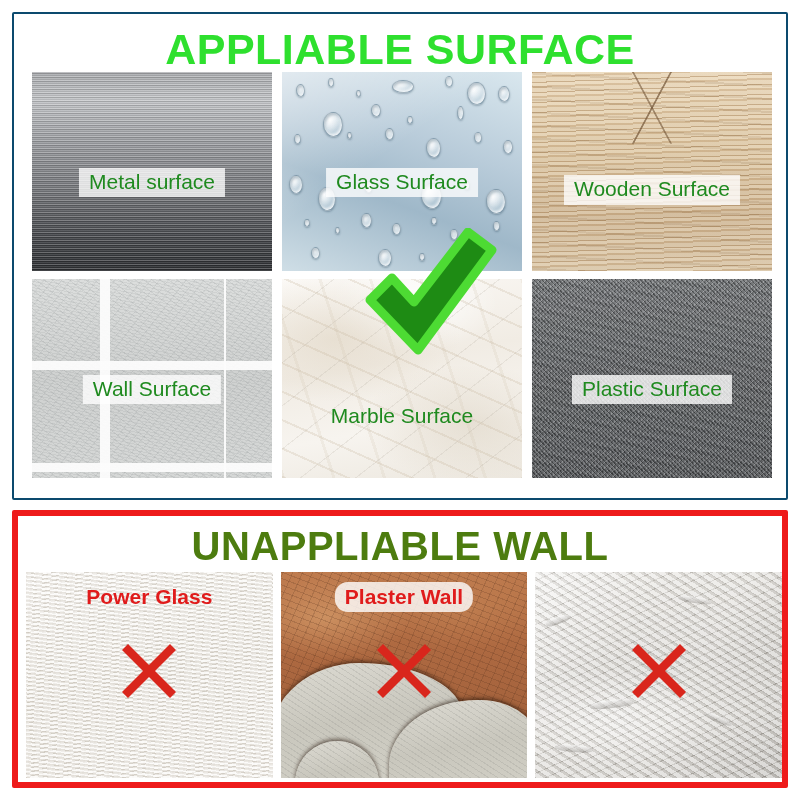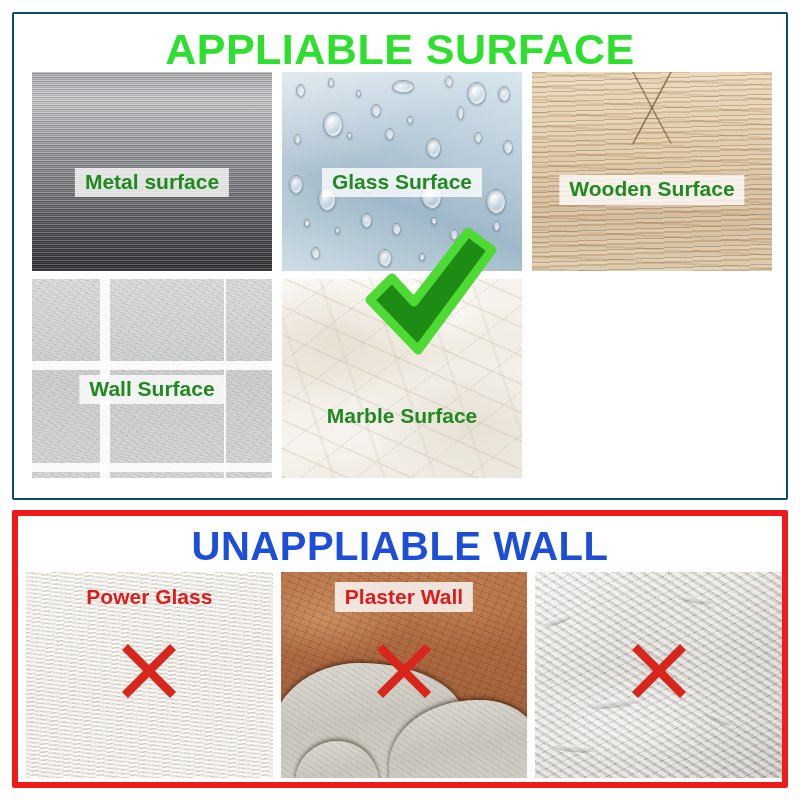--- a/index.html
+++ b/index.html
@@ -65,21 +65,21 @@
   .tile {
     position: relative;
     overflow: hidden;
   }
 
   .tile-label {
     position: absolute;
     left: 50%;
     transform: translateX(-50%);
     white-space: nowrap;
-    font-weight: bold;
+    font-weight: normal;
     font-size: 21px;
     color: #1f8a1f;
     background: rgba(255,255,255,0.78);
     padding: 2px 10px 3px 10px;
     line-height: 1.18;
     z-index: 4;
   }
   .tile-label.nobg { background: transparent; }
 
   
@@ -224,21 +224,21 @@
     left: 12px;
     top: 510px;
     width: 776px;
     height: 278px;
     border: 6px solid #ee1b1b;
     background: #ffffff;
     border-radius: 2px;
   }
 
   .title-unappliable {
-    color: #1d4ed8;
+    color: #4d7c0f;
     font-size: 40px;
     padding-top: 10px;
     padding-bottom: 4px;
   }
 
   .wall-grid {
     position: absolute;
     left: 8px;
     top: 56px;
     width: 756px;
@@ -259,21 +259,21 @@
     top: 10px;
     transform: translateX(-50%);
     white-space: nowrap;
     font-weight: bold;
     font-size: 21px;
     color: #e01b1b;
     line-height: 1.2;
     padding: 2px 10px 3px 10px;
     z-index: 4;
   }
-  .wall-label.band { background: rgba(255,255,255,0.80); }
+  .wall-label.band { background: rgba(255,255,255,0.80); border-radius: 13px; }
 
   .x-mark {
     position: absolute;
     left: 50%;
     top: 48%;
     transform: translate(-50%, -50%);
     width: 62px;
     height: 62px;
     z-index: 5;
   }
@@ -417,20 +417,23 @@
       </div>
 
       <div class="tile tex-tile">
         <span class="tile-label lbl-mid">Wall Surface</span>
       </div>
 
       <div class="tile tex-marble">
         <span class="tile-label nobg lbl-low">Marble Surface</span>
       </div>
 
+      <div class="tile tex-plastic">
+        <span class="tile-label lbl-mid">Plastic Surface</span>
+      </div>
 
     </div>
 
     <div class="check-overlay">
       <svg viewBox="0 0 136 132" xmlns="http://www.w3.org/2000/svg">
         <path d="M 8 72 L 30 50 L 52 74 L 106 4 L 130 22 L 56 122 Z" fill="#1e8b14" stroke="#4ddb33" stroke-width="9" stroke-linejoin="round" stroke-linecap="round"></path>
       </svg>
     </div>
 
   </section>

